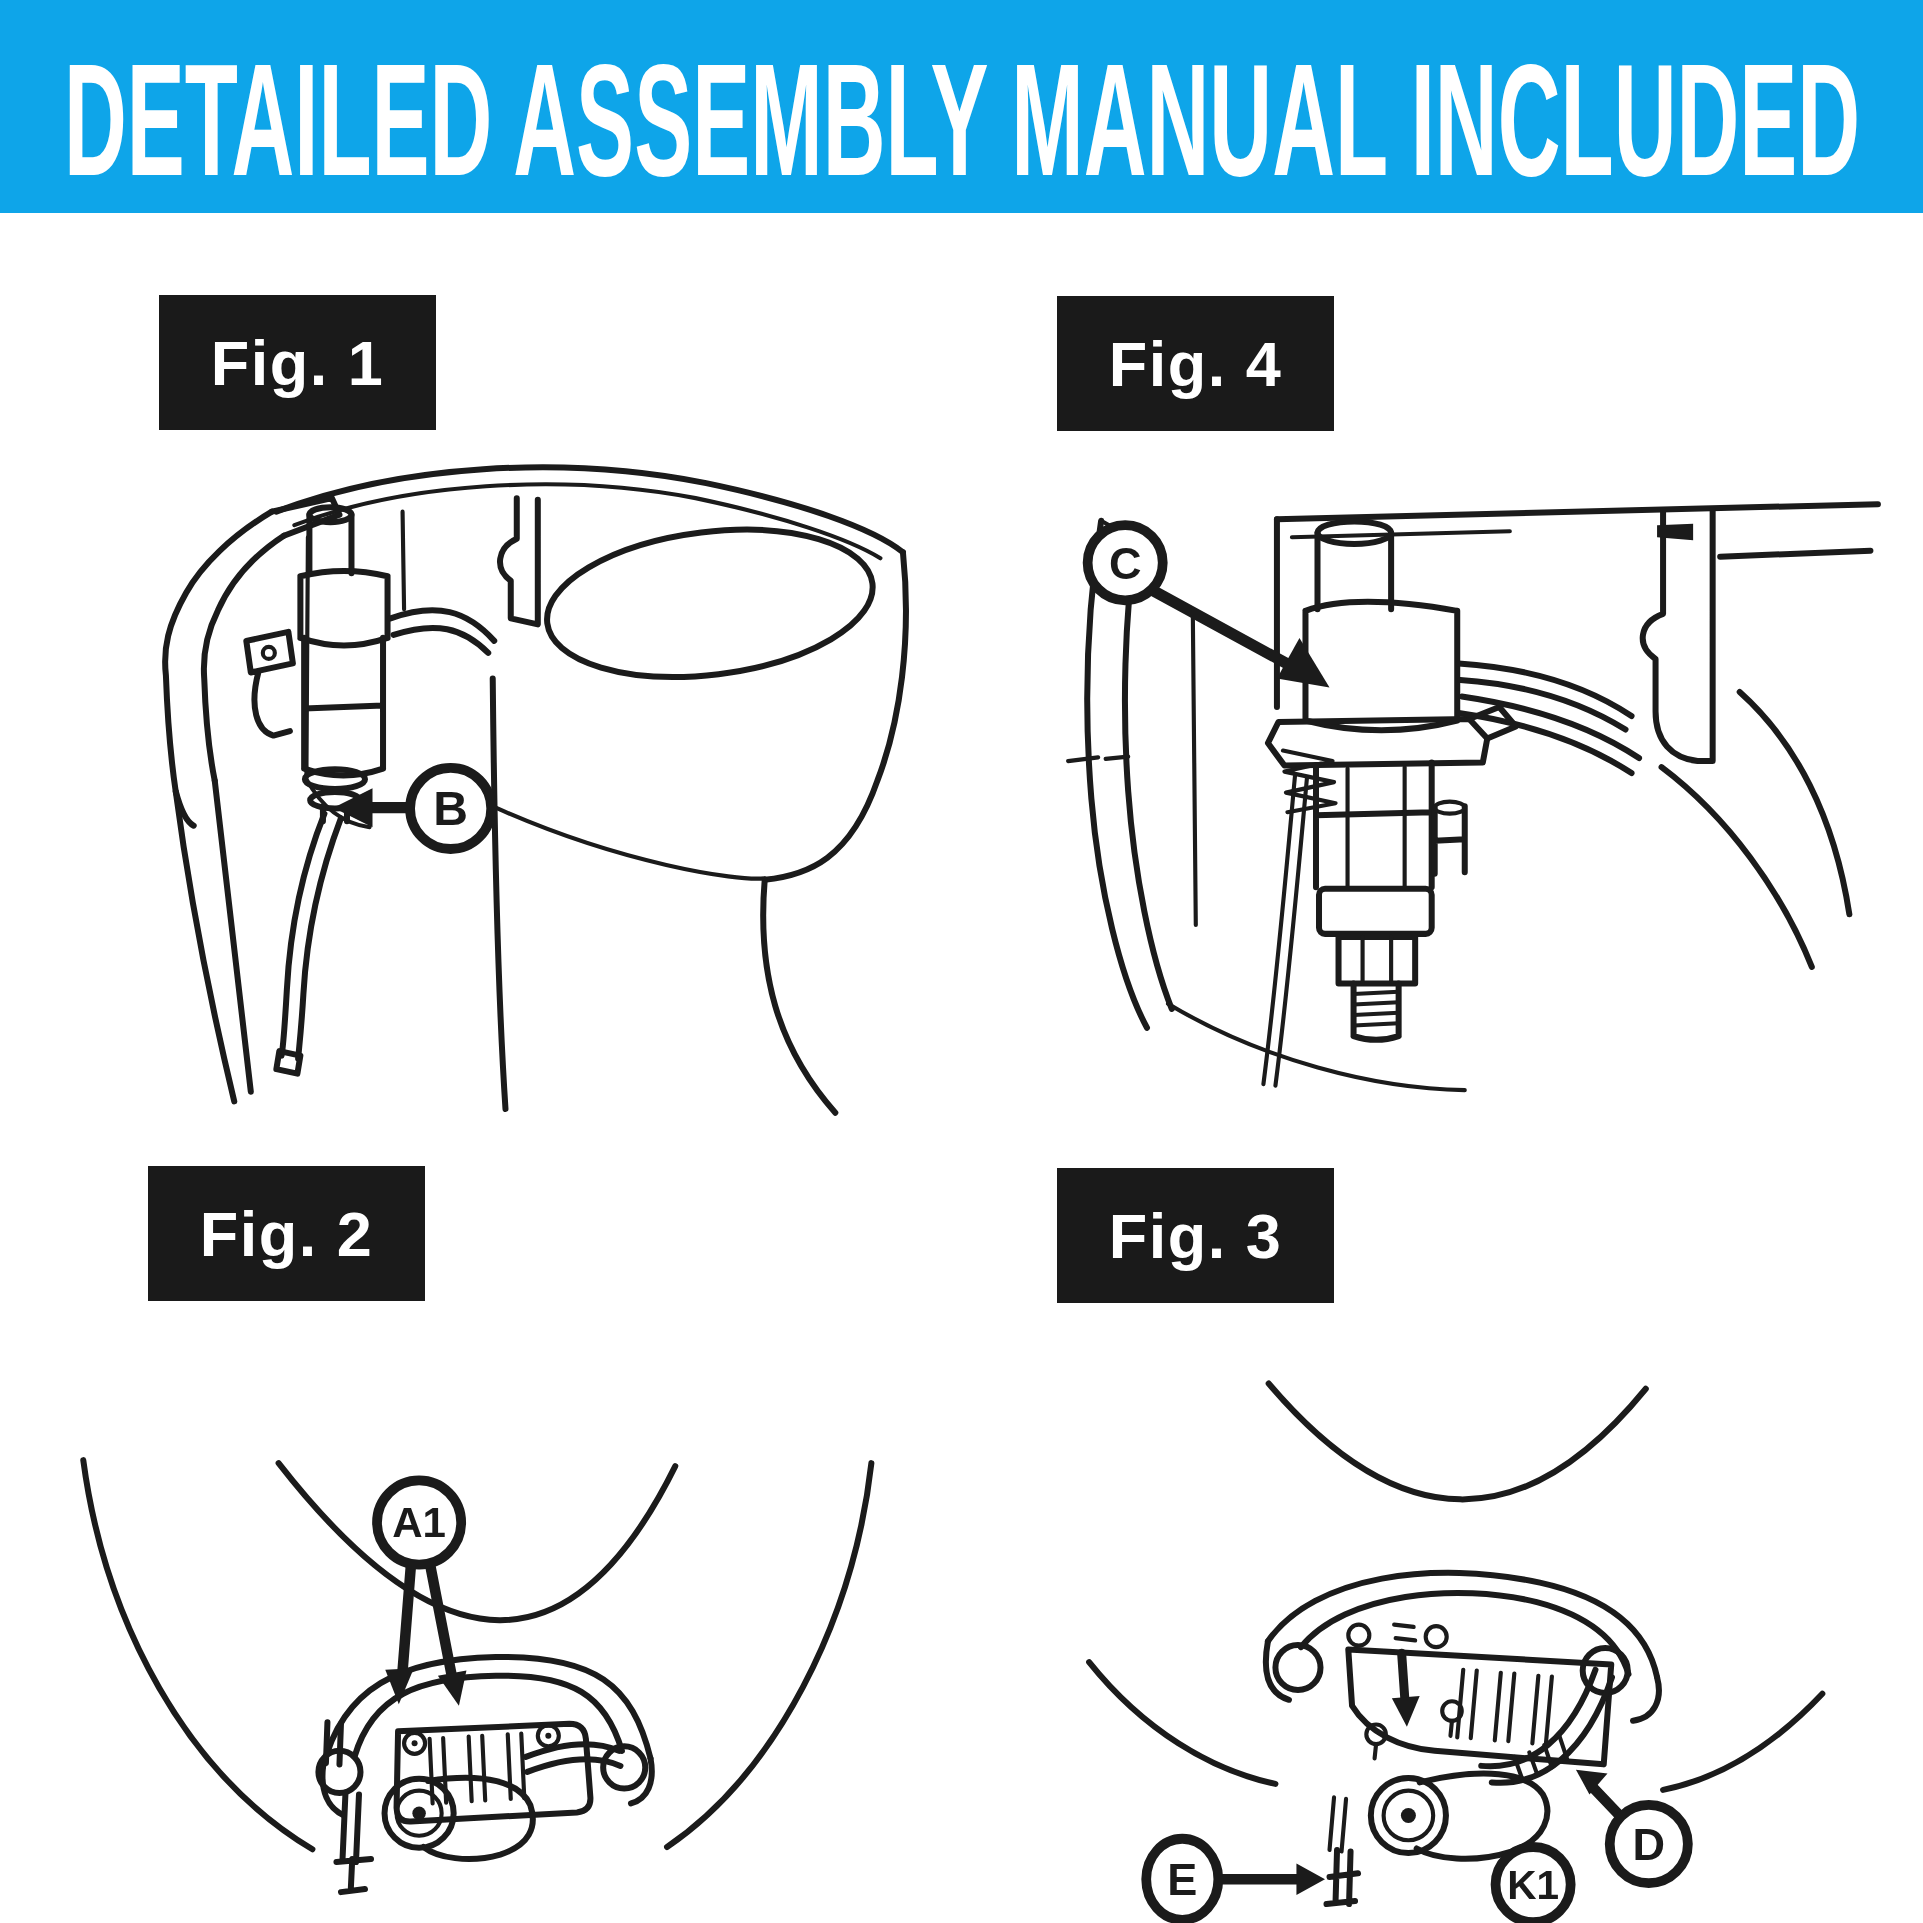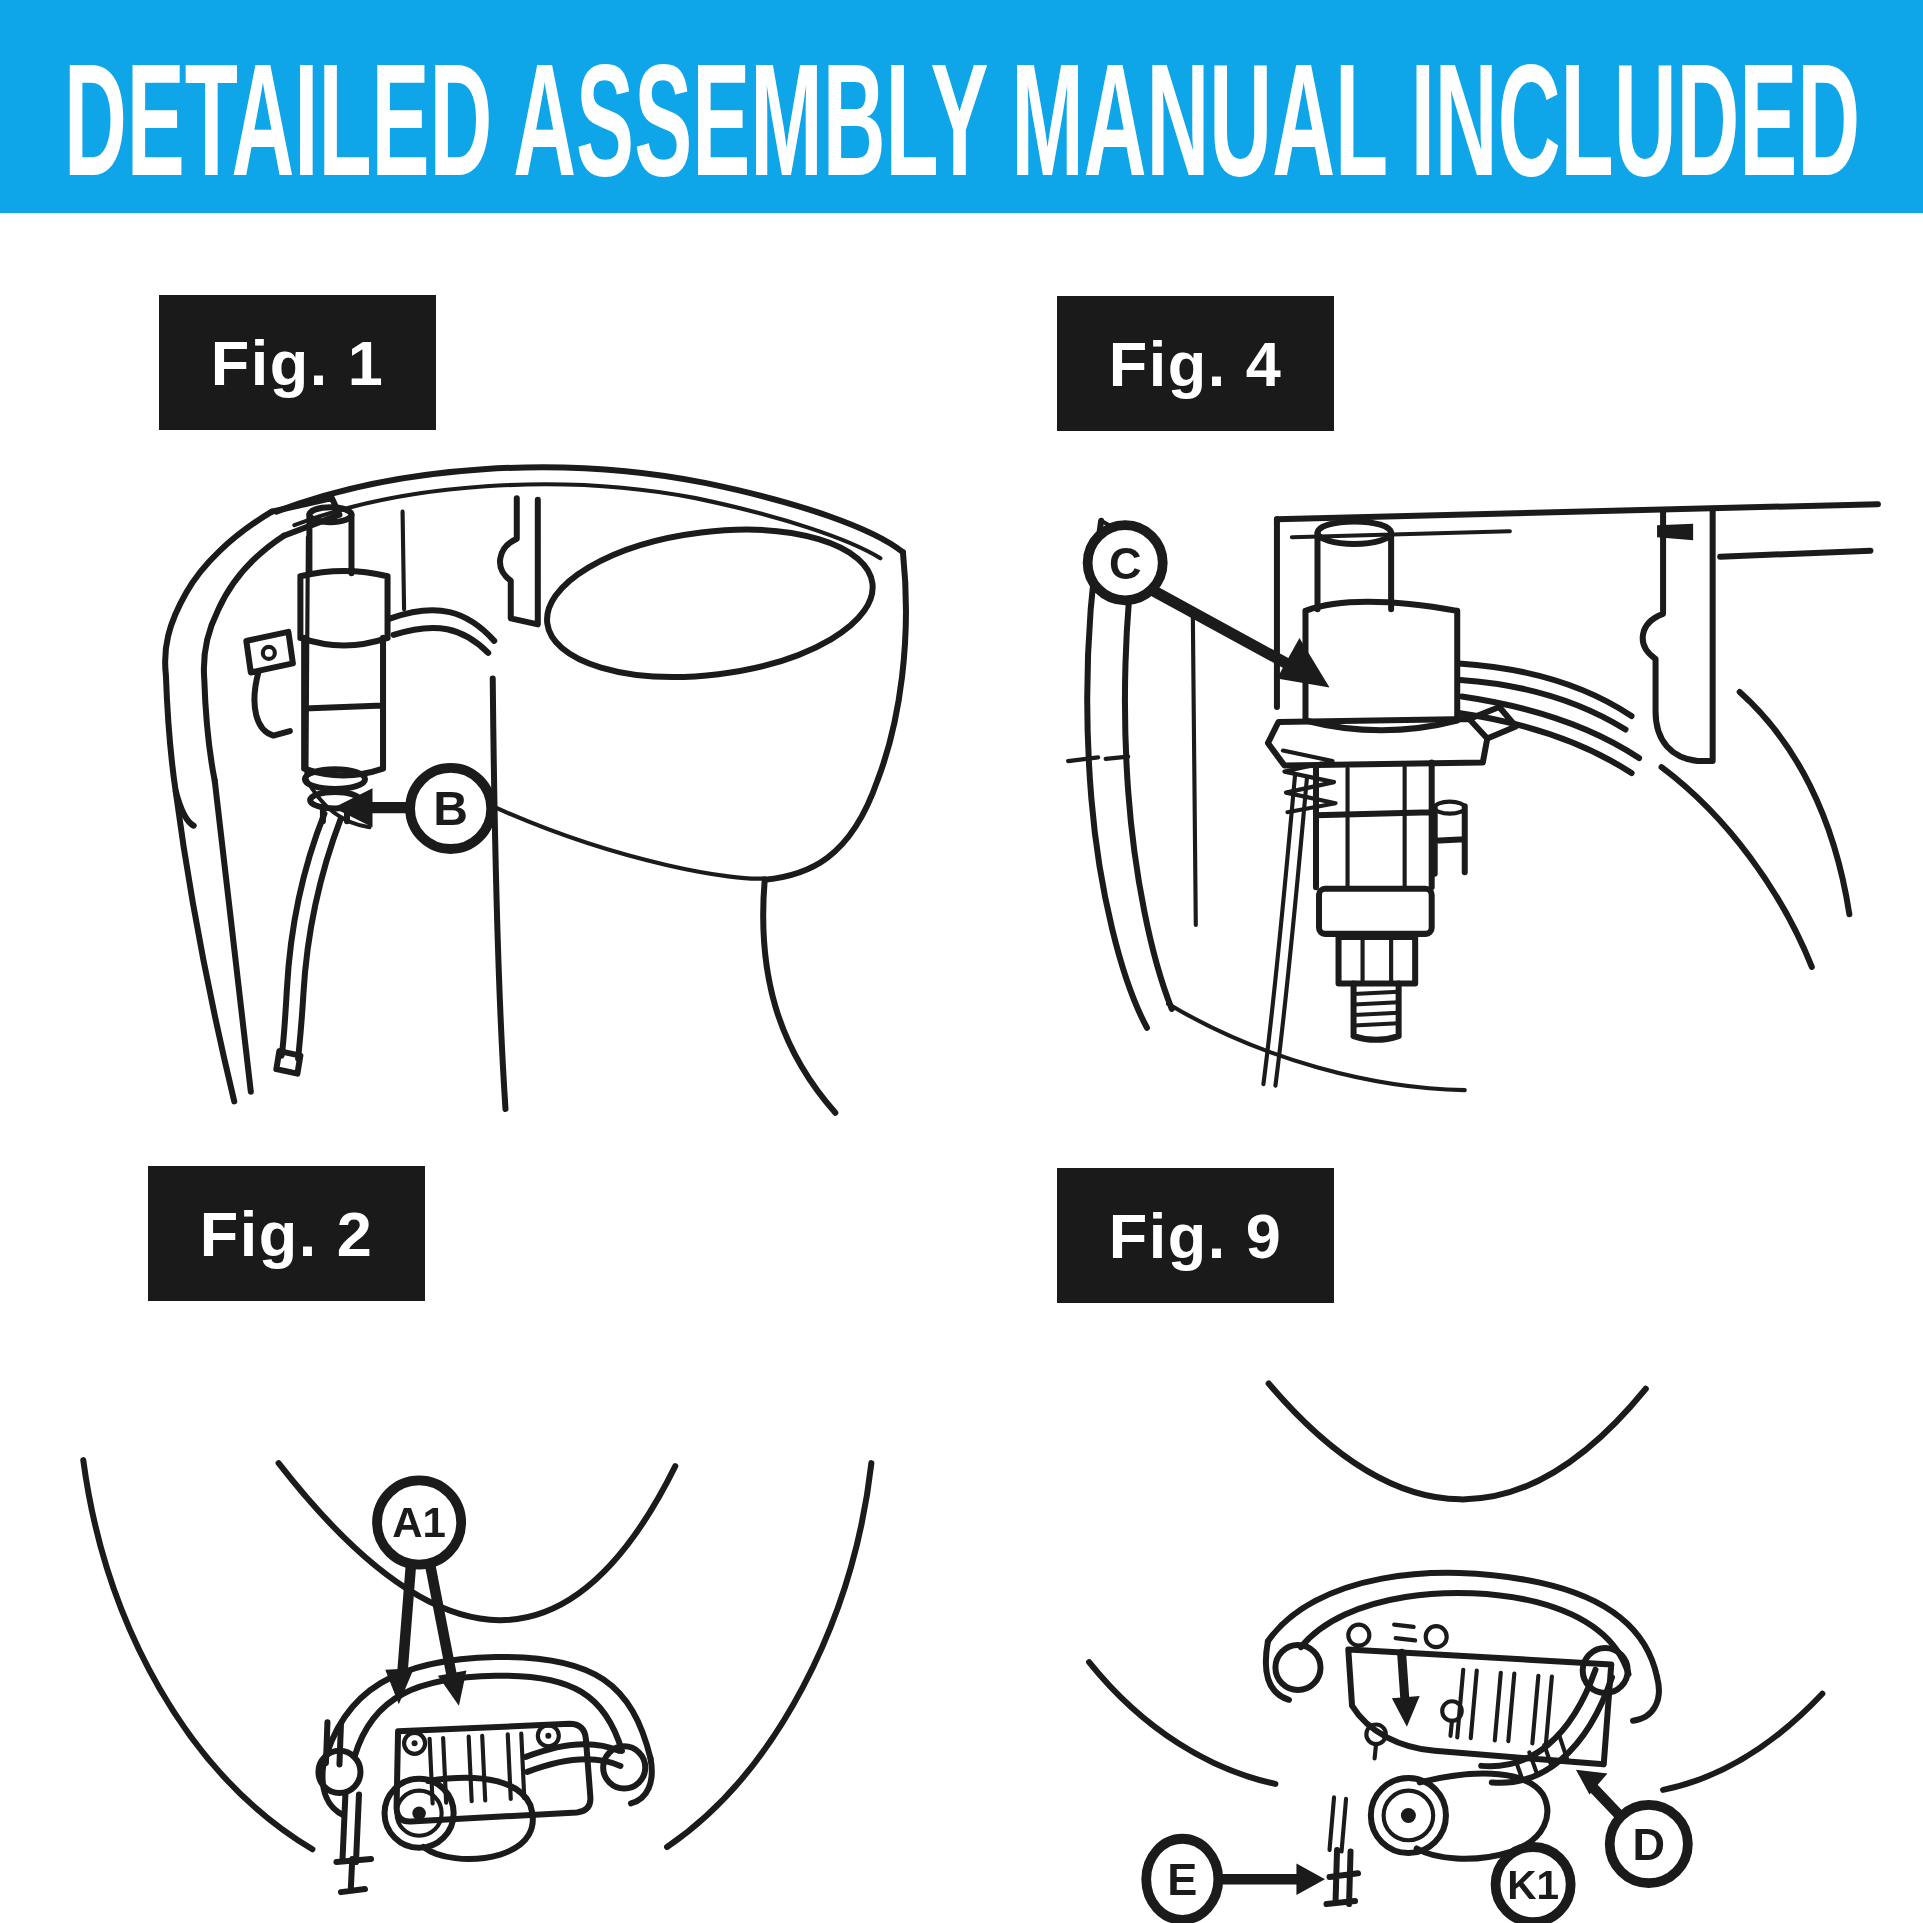--- a/index.html
+++ b/index.html
@@ -48,21 +48,21 @@
   <div class="fig-label" style="left:159px; top:295px;">
     <span>Fig. 1</span>
   </div>
   <div class="fig-label" style="left:1057px; top:296px;">
     <span>Fig. 4</span>
   </div>
   <div class="fig-label" style="left:148px; top:1166px;">
     <span>Fig. 2</span>
   </div>
   <div class="fig-label" style="left:1057px; top:1168px;">
-    <span>Fig. 9</span>
+    <span>Fig. 3</span>
   </div>
 
   <svg class="art" style="left:75px; top:286px;" width="864" height="842" viewBox="0 0 1150 1120">
     <g>
 
       <path class="ln" d="M 268,300 C 430,238 650,224 840,262 C 965,288 1062,322 1102,354"></path>
       <path class="thin" d="M 292,318 C 438,262 648,248 826,282 C 940,306 1030,336 1072,362"></path>
       <path class="ln" d="M 1102,354 C 1114,470 1098,580 1068,658 C 1032,762 976,784 918,790"></path>
       <ellipse class="ln" cx="845" cy="422" rx="218" ry="95" transform="rotate(-7 845 422)"></ellipse>
       <path class="ln" d="M 556,522 C 558,720 562,930 573,1095"></path>

